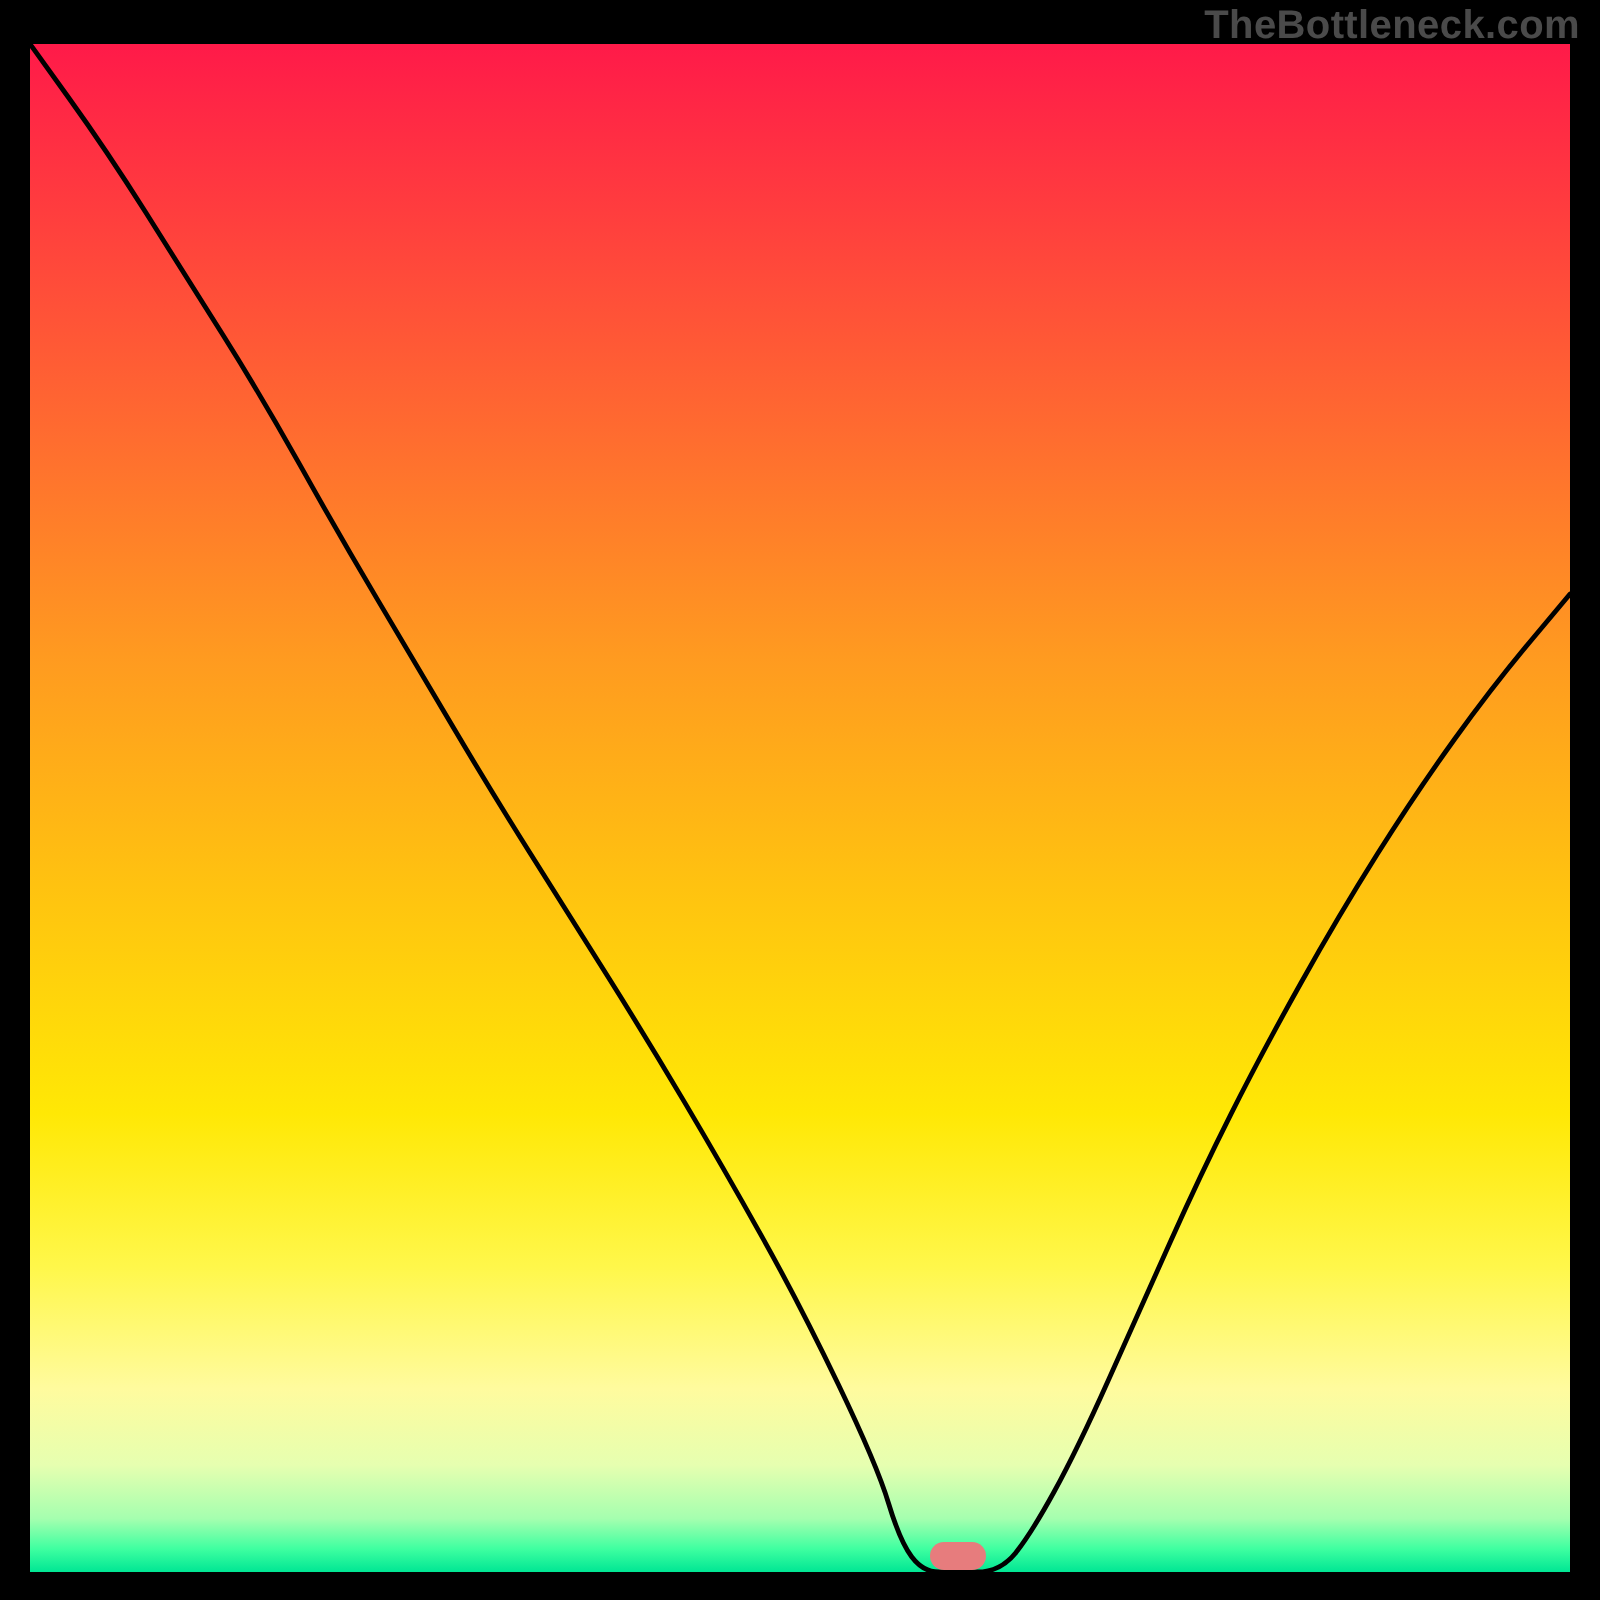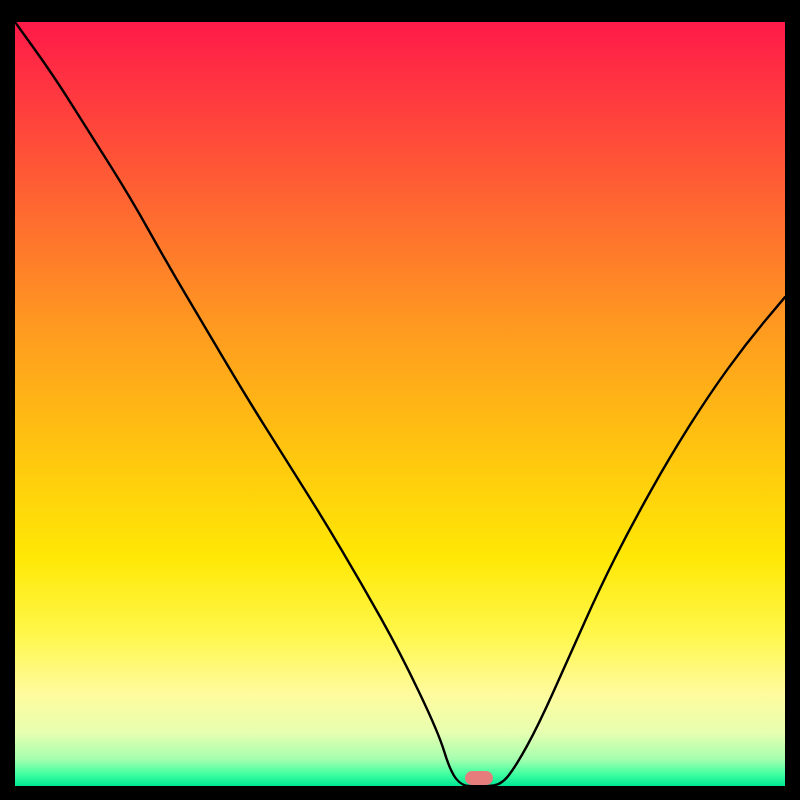--- a/index.html
+++ b/index.html
@@ -46,20 +46,21 @@
     border-radius: 7px;
     background: #e77c7d;
     z-index: 5;
   }
 </style>
 </head>
 <body>
 
 <div class="frame">
 
+  <div class="watermark">TheBottleneck.com</div>
 
   <div class="plot">
     <svg id="plot-svg" viewBox="0 0 770 764" preserveAspectRatio="none">
       <defs>
         <linearGradient id="bg-grad" x1="0" y1="0" x2="0" y2="1">
             <stop offset="0.00%" stop-color="#ff1a49"></stop>
             <stop offset="10.00%" stop-color="#ff3a3f"></stop>
             <stop offset="25.00%" stop-color="#ff6a30"></stop>
             <stop offset="40.00%" stop-color="#ff9a20"></stop>
             <stop offset="55.00%" stop-color="#ffc210"></stop>

